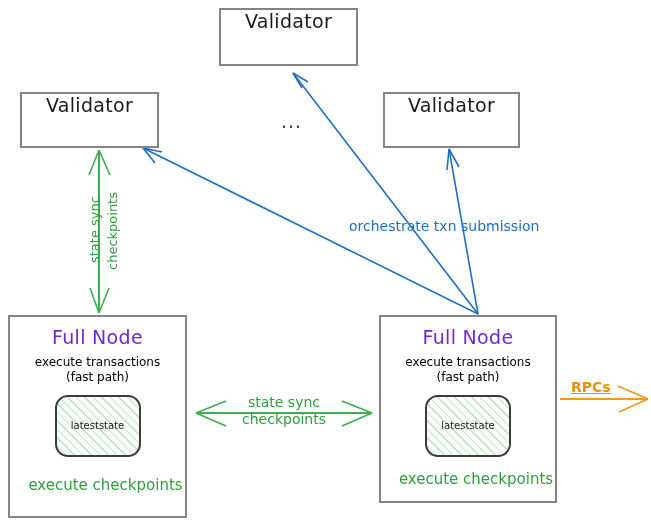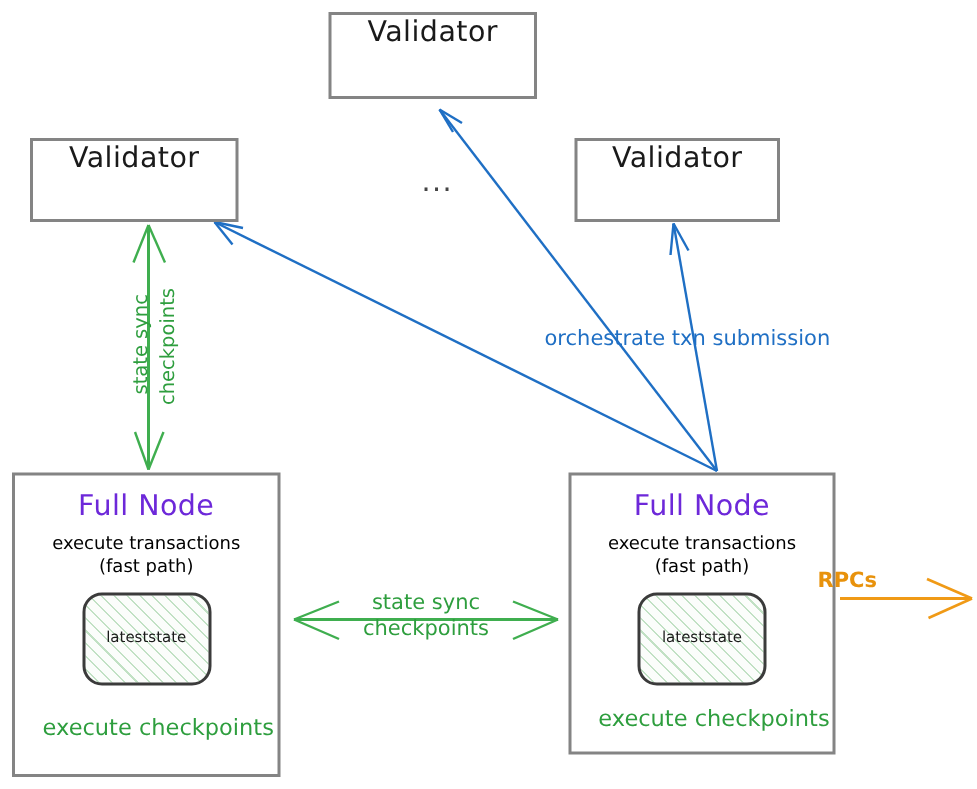--- a/index.html
+++ b/index.html
@@ -180,28 +180,28 @@
 
   <div class="node-box validator-box" style="left:383px; top:92px; width:137px; height:56px;">
     <span class="validator-label">Validator</span>
   </div>
 
   <div class="dots" style="left:281px; top:110px;">...</div>
 
   <div class="vert-label" style="left:87px; top:263px;">state sync</div>
   <div class="vert-label" style="left:105px; top:270px;">checkpoints</div>
 
-  <div class="edge-label label-blue" style="left:363px; top:218px;">orchestrate txn submission</div>
+  <div class="edge-label label-blue" style="left:349px; top:218px;">orchestrate txn submission</div>
 
   <div class="edge-label label-green" style="left:228px; top:394px; width:112px;">
     <div>state sync</div>
     <div>checkpoints</div>
   </div>
 
-  <div class="edge-label label-orange" style="left:545px; top:379px;">RPCs</div>
+  <div class="edge-label label-orange" style="left:571px; top:379px;text-decoration:underline;">RPCs</div>
 
   <div class="node-box" style="left:8px; top:315px; width:179px; height:203px;">
     <div class="fullnode-inner">
       <div class="fullnode-title">Full Node</div>
       <div class="fullnode-blue">
         <div>execute transactions</div>
         <div>(fast path)</div>
       </div>
       <div class="latest-state">
         <div>latest</div>

